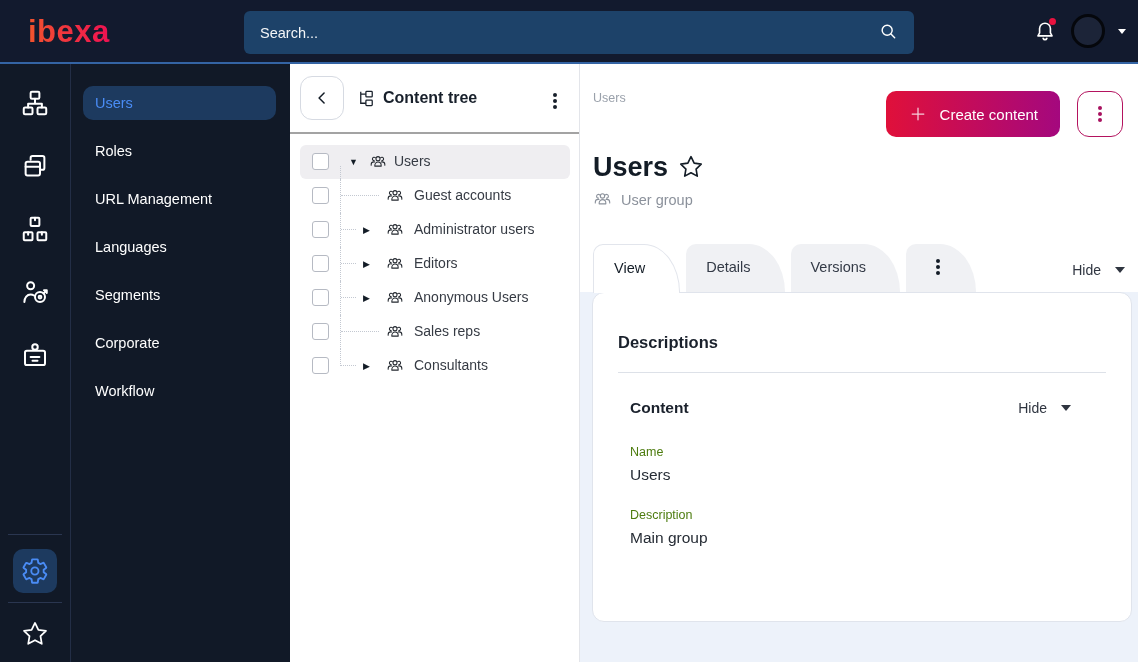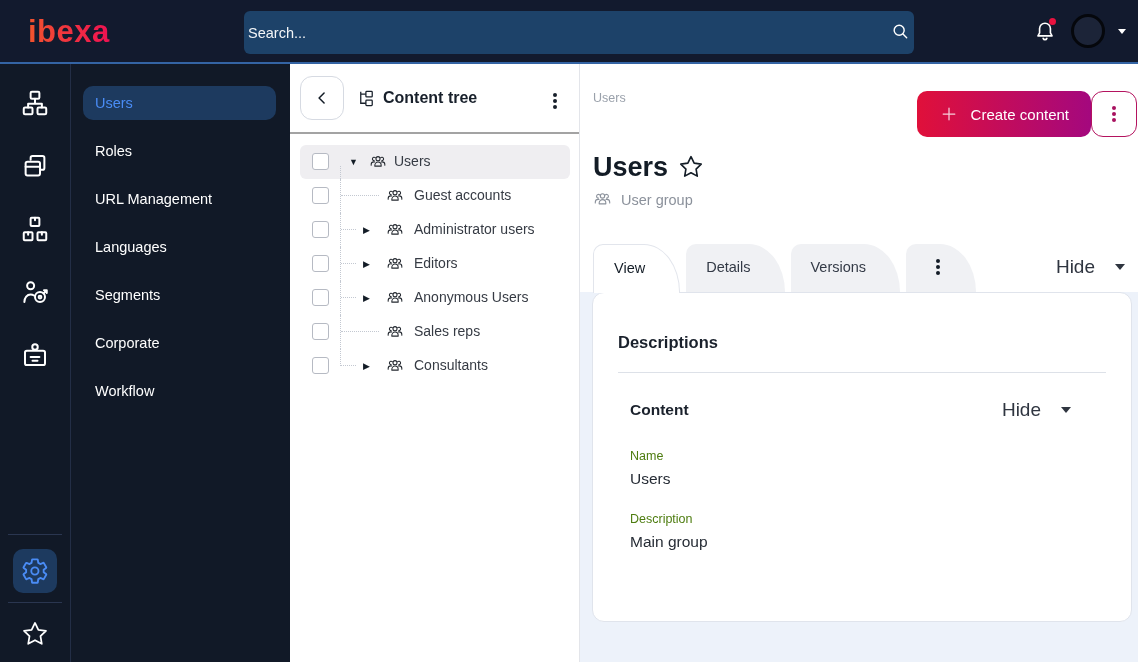--- a/index.html
+++ b/index.html
@@ -3,21 +3,21 @@
 <meta charset="utf-8">
 <style>
   * { box-sizing: border-box; margin: 0; padding: 0; }
   html,body { width:1138px; height:662px; overflow:hidden; font-family:"Liberation Sans",sans-serif; background:#fff; }
 
   
   .topbar { position:relative; height:64px; background:#121a2e; border-bottom:2px solid #3464a4; }
   .logo { position:absolute; left:28px; top:14px; font-size:31px; font-weight:800; letter-spacing:.5px;
           background:linear-gradient(90deg,#f2542d,#ee1152); -webkit-background-clip:text; background-clip:text; color:transparent; }
   .search { position:absolute; left:244px; top:11px; width:670px; height:43px; background:#1d4269; border-radius:6px;
-            display:flex; align-items:center; padding:0 4px; }
+            display:flex; align-items:center; padding:0 16px; }
   .search input { flex:1; background:transparent; border:none; outline:none; color:#fff; font-size:14.5px; font-family:inherit; }
   .search input::placeholder { color:#fff; opacity:.95; }
   .top-right { position:absolute; right:12px; top:0; height:62px; display:flex; align-items:center; gap:13px; }
   .bell { position:relative; width:26px; height:26px; color:#fff; }
   .bell .dot { position:absolute; right:2px; top:0; width:7px; height:7px; border-radius:50%; background:#e8123f; }
   .avatar { width:34px; height:34px; border-radius:50%; background:#1c2438; border:3px solid #05070c; }
   .tri-down { width:0; height:0; border-left:4px solid transparent; border-right:4px solid transparent; border-top:5px solid #fff; }
 
   .app { display:flex; height:598px; }
 
@@ -66,21 +66,21 @@
   .trow:not(.child) .gicon { left:69px; }
   .trow.child .gicon { left:86px; }
   .tlbl { position:absolute; top:8px; font-size:14px; color:#363b44; }
   .trow:not(.child) .tlbl { left:94px; }
   .trow.child .tlbl { left:114px;text-align:right; }
 
   
   .main { flex:1; display:flex; flex-direction:column; background:#fff; min-width:0; }
   .main-header { position:relative; height:194px; padding:27px 0 0 13px; }
   .crumb { font-size:12.5px; color:#9aa1ab; }
-  .actions { position:absolute; top:27px; right:1px; display:flex; }
+  .actions { position:absolute; top:27px; right:15px; display:flex; gap:17px; }
   .create-btn { height:46px; padding:0 22px; border:none; border-radius:10px; cursor:pointer;
                 background:linear-gradient(90deg,#e0103a,#a4087e); color:#fff; font-size:15px; font-family:inherit;
                 display:flex; align-items:center; gap:12px; }
   .create-btn svg { width:20px; height:20px; fill:none; stroke:rgba(255,255,255,.8); stroke-width:1.5; stroke-linecap:round; }
   .kebab-btn { width:46px; height:46px; border:1px solid #b4135f; border-radius:12px; background:#fff; color:#a8115f;
                display:grid; place-items:center; cursor:pointer; }
   .title-row { margin-top:47px; display:flex; align-items:center; gap:10px; }
   .page-title { font-size:27px; font-weight:700; color:#131c26; line-height:30px; }
   .fav-star { width:26px; height:26px; color:#131c26; cursor:pointer; }
   .fav-star svg, .rail-star svg { width:100%; height:100%; fill:none; stroke:currentColor; stroke-width:1.5; stroke-linejoin:round; }
@@ -89,21 +89,21 @@
   .ctype-row svg { width:19px; height:19px; fill:none; stroke:currentColor; stroke-width:1.4; stroke-linecap:round; stroke-linejoin:round; }
 
   .tab-row { display:flex; align-items:flex-end; padding:0 13px; height:52px; position:relative; z-index:2; }
   .tab { height:48px; min-width:70px; display:flex; align-items:center; padding:0 34px 2px 20px; margin-right:6px; cursor:pointer;
          font-size:14.5px; color:#333a46; background:#f0f1f4;
          border-radius:10px 36px 0 0 / 10px 48px 0 0; }
   .tab.active { background:#fff; border:1px solid #e2e5ec; border-bottom:none; height:49px; margin-bottom:-1px; color:#131c26; }
   .tab.kebab { justify-content:center; padding:0 30px 2px 24px; color:#131c26; }
   .tab .tab-dots { display:none; }
   .tab.kebab .tab-dots { display:inline-block; }
-  .hide-toggle { margin-left:auto; display:flex; align-items:center; gap:20px; padding-bottom:14px; font-size:19px; color:#2f3540; cursor:pointer; }
+  .hide-toggle { margin-left:auto; display:flex; align-items:center; gap:14px; padding-bottom:14px; font-size:14px; color:#2f3540; cursor:pointer; }
   .caret-sm { width:0; height:0; border-left:5px solid transparent; border-right:5px solid transparent; border-top:6px solid #2f3540; }
 
   .blue-wrap { flex:1; background:#edf2fa; padding:0 6px 40px 12px; }
   .card { height:330px; background:#fff; border:1px solid #e0e4ec; border-radius:12px; padding:40px 25px 0; }
   .sec-title { font-size:16.5px; font-weight:700; color:#1a212c; }
   .card-div { border:none; border-top:1px solid #dde1e8; margin-top:20px; }
   .content-sec { padding:26px 35px 0 12px; }
   .content-head { display:flex; align-items:center; }
   .content-title { font-size:15.5px; font-weight:700; color:#1a212c; }
   .content-head .hide-toggle { padding-bottom:0; }

